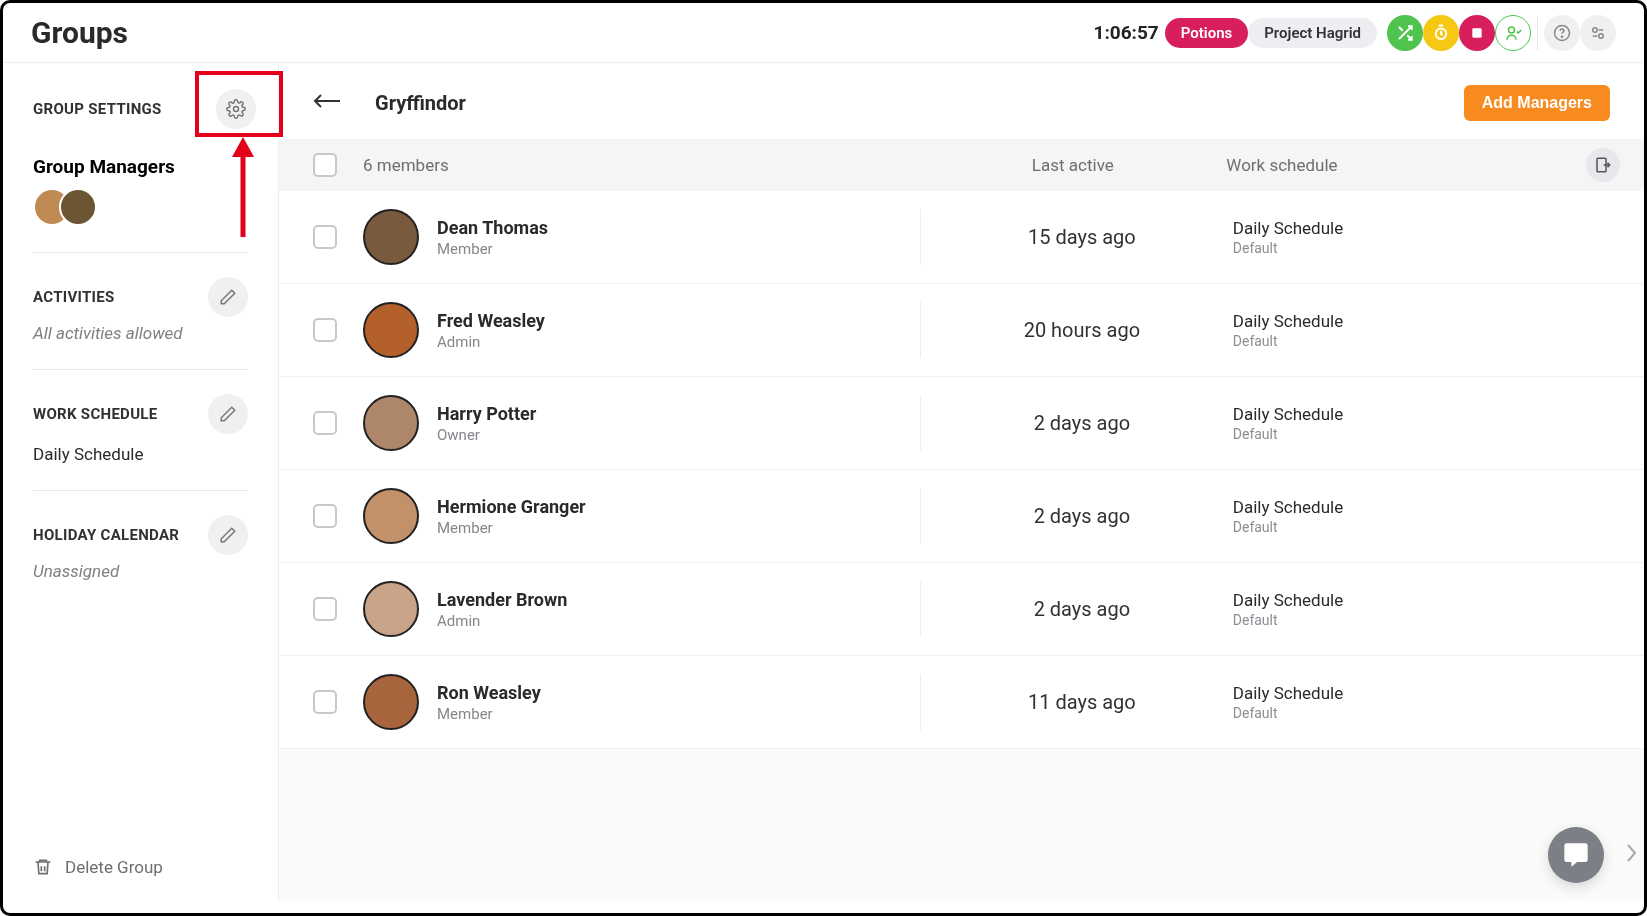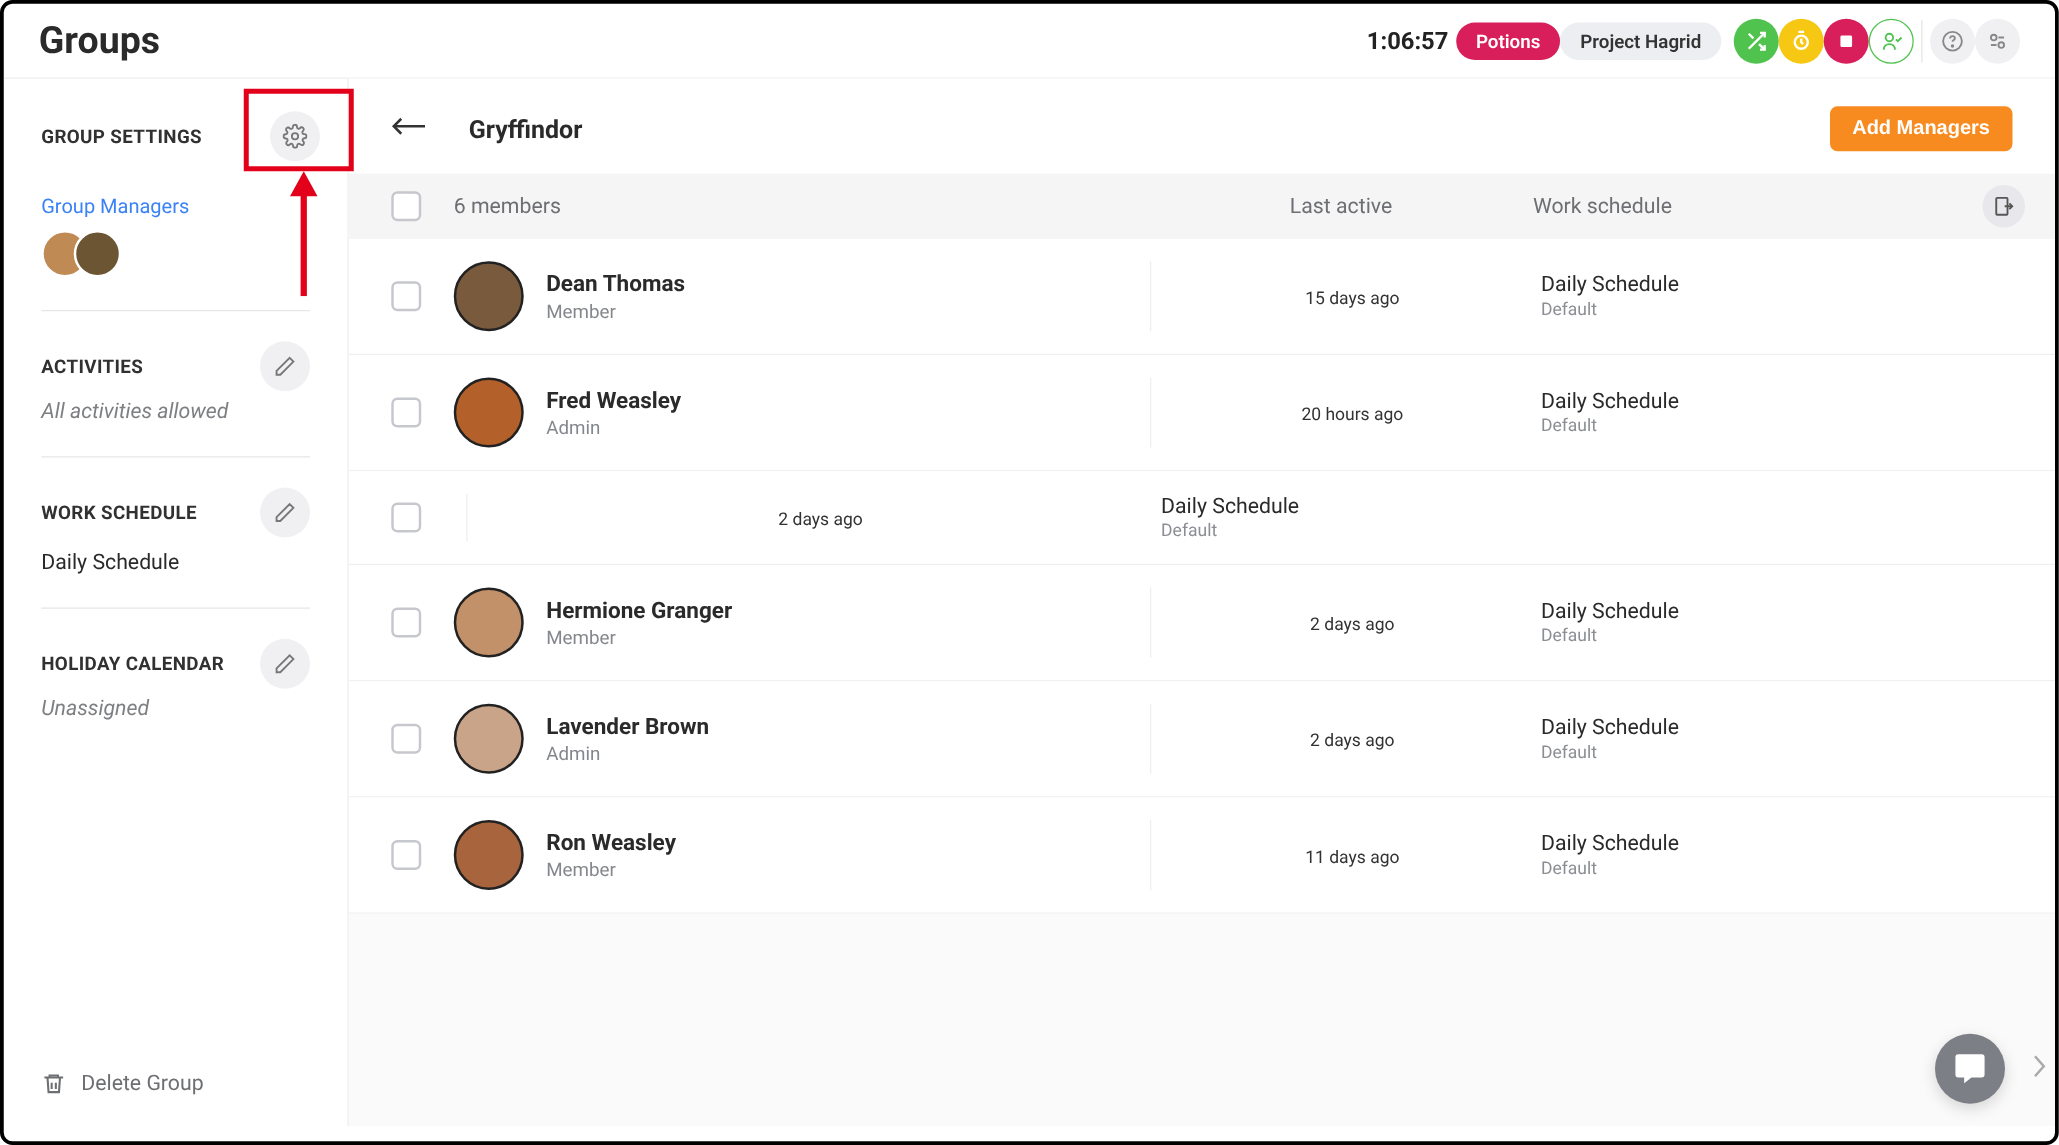--- a/index.html
+++ b/index.html
@@ -87,21 +87,21 @@
     left: 228px;
     pointer-events:none;
   }
   .round-icon {
     width:40px; height:40px; border-radius:50%;
     background:#f0f0f3; display:flex; align-items:center; justify-content:center;
     color:#777; cursor:pointer;
   }
   .gear-btn { margin-right: -8px; }
   .sb-sub { margin-top:26px; }
-  .sb-subtitle { font-size:16px; font-weight:400; color:#3b82f6; }
+  .sb-subtitle { font-size:19px; font-weight:700; color:#000000; }
   .avatars-row { display:flex; margin-top:10px; }
   .avatar-sm {
     width:38px; height:38px; border-radius:50%; background:#ccc; border:2px solid #fff;
     display:inline-block;
   }
   .avatars-row .avatar-sm:nth-child(2) { margin-left:-12px; background:#6b5533; }
   .avatars-row .avatar-sm:nth-child(1) { background:#c08a54; }
   .sb-div { height:1px; background:#e6e6e6; margin:26px 0 0 0; }
   .sb-block { margin-top:24px; }
   .sb-block .sb-section-head { margin-bottom:6px; }
@@ -149,21 +149,21 @@
     display:flex; align-items:center; padding:18px 34px;
     border-bottom:1px solid #eef0f2; background:#fff;
   }
   .row .col-name { display:flex; align-items:center; gap:18px; }
   .avatar {
     width:56px; height:56px; border-radius:50%; background:#c9b39a;
     border:2px solid #222; flex-shrink:0;
   }
   .mem-name { font-size:18px; font-weight:700; color:#2a2a2a; }
   .mem-role { font-size:15px; color:#84878c; margin-top:2px; }
-  .active-txt { font-size:14px; color:#323232; }
+  .active-txt { font-size:20px; color:#323232; }
   .sched-title { font-size:17px; color:#2a2a2a; }
   .sched-sub { font-size:14px; color:#8b8e93; margin-top:2px; }
   .chat-bubble {
     position:absolute; right:40px; bottom:30px;
     width:56px; height:56px; border-radius:50%; background:#7c7f85;
     display:flex; align-items:center; justify-content:center; color:#fff; cursor:pointer;
     box-shadow:0 4px 12px rgba(0,0,0,0.15);
   }
   .nav-chevron {
     position:absolute; right:6px; bottom:44px; color:#aaa; cursor:pointer;
@@ -377,20 +377,27 @@
     <div class="col-active"><span class="active-txt">20 hours ago</span></div>
     <div class="col-sched">
       <div class="sched-title">Daily Schedule</div>
       <div class="sched-sub">Default</div>
     </div>
         </div>
         <div class="row">
     <div class="col-check">
             <div class="checkbox"></div>
           </div>
+    <div class="col-name">
+      <div class="avatar a2"></div>
+      <div>
+        <div class="mem-name">Harry Potter</div>
+        <div class="mem-role">Owner</div>
+      </div>
+    </div>
     <div class="divsep"></div>
     <div class="col-active"><span class="active-txt">2 days ago</span></div>
     <div class="col-sched">
       <div class="sched-title">Daily Schedule</div>
       <div class="sched-sub">Default</div>
     </div>
         </div>
         <div class="row">
     <div class="col-check">
             <div class="checkbox"></div>

